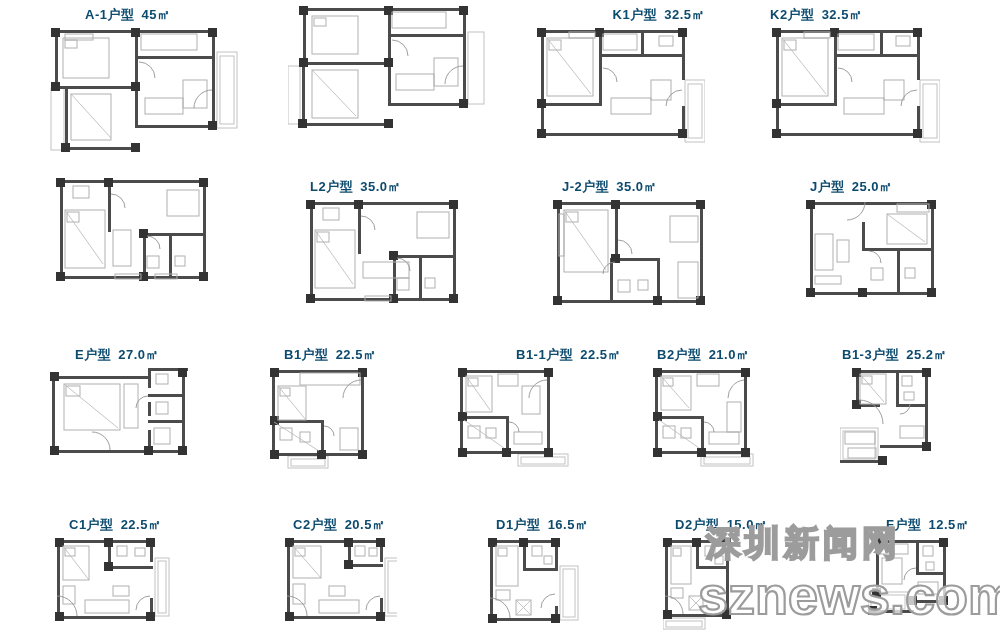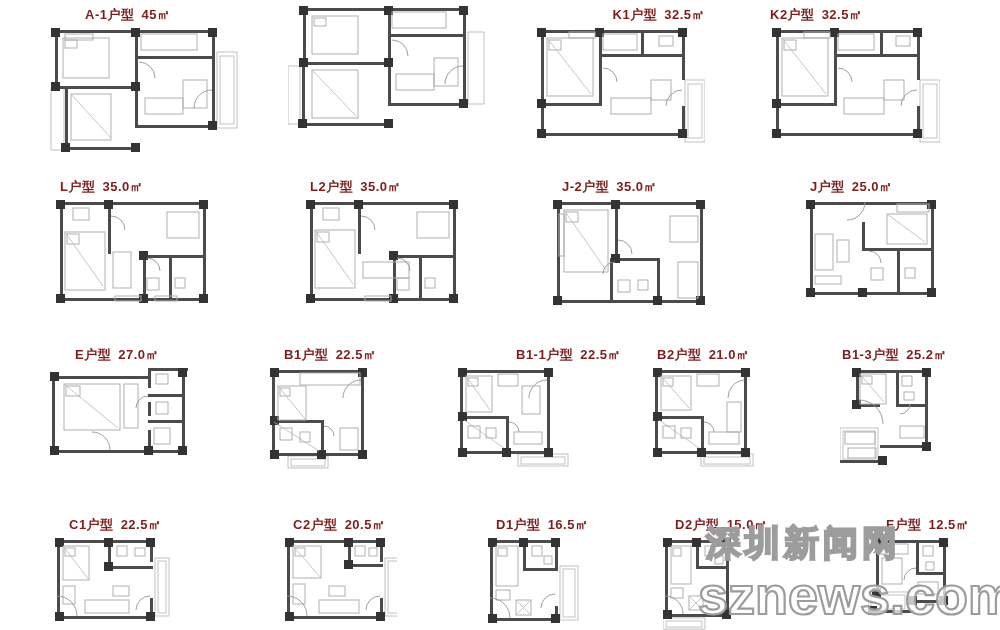--- a/index.html
+++ b/index.html
@@ -5,21 +5,21 @@
   html,body{margin:0;padding:0;}
   body{
     width:1000px;height:630px;position:relative;overflow:hidden;
     background:#ffffff;
     font-family:"Liberation Sans","DejaVu Sans",sans-serif;
   }
   #plans{position:absolute;inset:0;}
   .plan-cell{position:absolute;}
   .plan-label{
     height:18px;line-height:18px;margin-bottom:4px;white-space:nowrap;
-    font-size:13px;font-weight:bold;color:#7f1d1d;letter-spacing:0.5px;
+    font-size:13px;font-weight:bold;color:#0c4a6e;letter-spacing:0.5px;
   }
   .plan-label .pa{margin-left:7px;}
   .plan-cell svg{display:block;}
   .wall{fill:#4b4b4b;}
   .col{fill:#333333;}
   .furn{fill:none;stroke:#b0b0b0;stroke-width:1;}
   .bal{fill:#ffffff;stroke:#c2c2c2;stroke-width:1;}
   .thin{stroke:#b6b6b6;stroke-width:0.8;}
   .arc{fill:none;stroke:#939393;stroke-width:0.9;}
   .watermark{
@@ -160,21 +160,20 @@
         <rect x="70" y="6" width="36" height="16" class="furn"></rect>
         <rect x="128" y="8" width="14" height="10" class="furn"></rect>
         <rect x="76" y="70" width="40" height="16" class="furn"></rect>
         <rect x="116" y="52" width="20" height="20" class="furn"></rect>
         <line x1="14" y1="10" x2="58" y2="66" class="thin"></line>
         <path d="M70 40 A14 14 0 0 1 84 54" class="arc"></path>
         <path d="M149 62 A16 16 0 0 0 133 78" class="arc"></path>
       </svg>
     </div>
     <div class="plan-cell" style="left: 55px; top: 178px; width: 158px;">
-      <div class="plan-label" style="margin-left: 5px;"><span class="pn">L户型</span><span class="pa">35.0㎡</span></div>
       <svg viewBox="0 0 158 105" width="158" height="105">
         <rect x="5" y="2" width="146" height="3" class="wall"></rect>
         <rect x="5" y="2" width="3" height="98" class="wall"></rect>
         <rect x="5" y="98" width="146" height="3" class="wall"></rect>
         <rect x="148" y="2" width="3" height="98" class="wall"></rect>
         <rect x="53" y="2" width="3" height="52" class="wall"></rect>
         <rect x="88" y="55" width="60" height="3" class="wall"></rect>
         <rect x="88" y="55" width="3" height="45" class="wall"></rect>
         <rect x="114" y="58" width="3" height="42" class="wall"></rect>
         <rect x="1" y="0" width="9" height="9" class="col"></rect>

